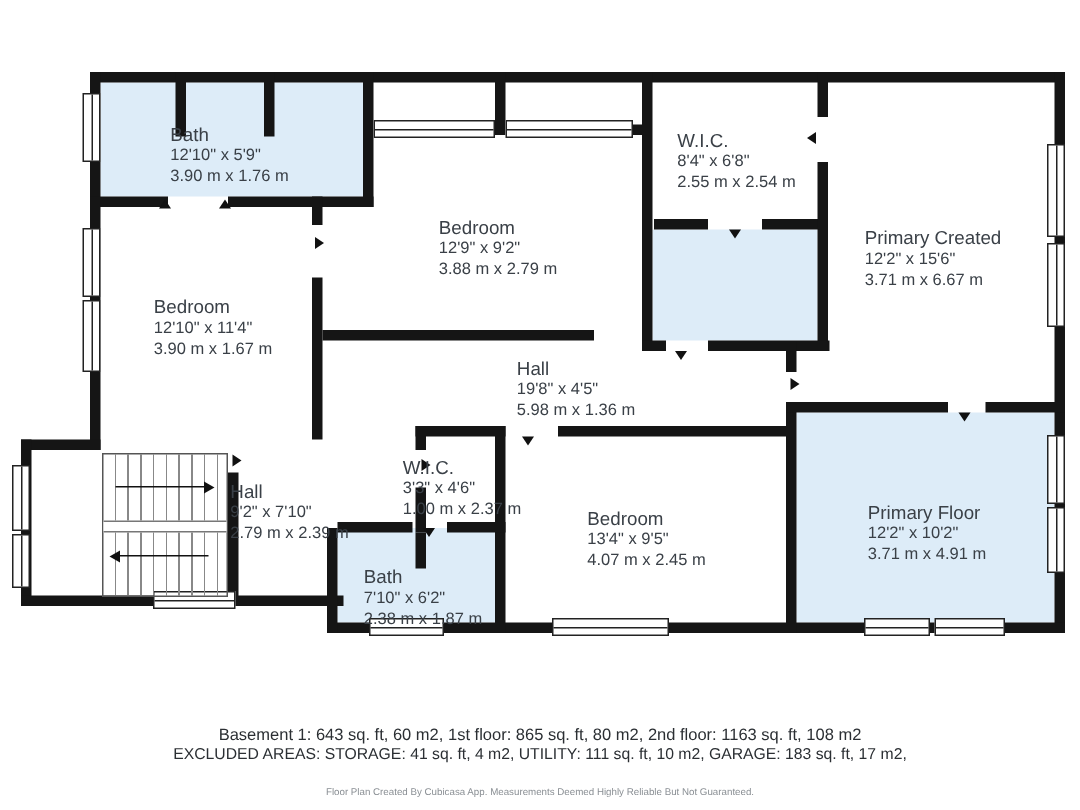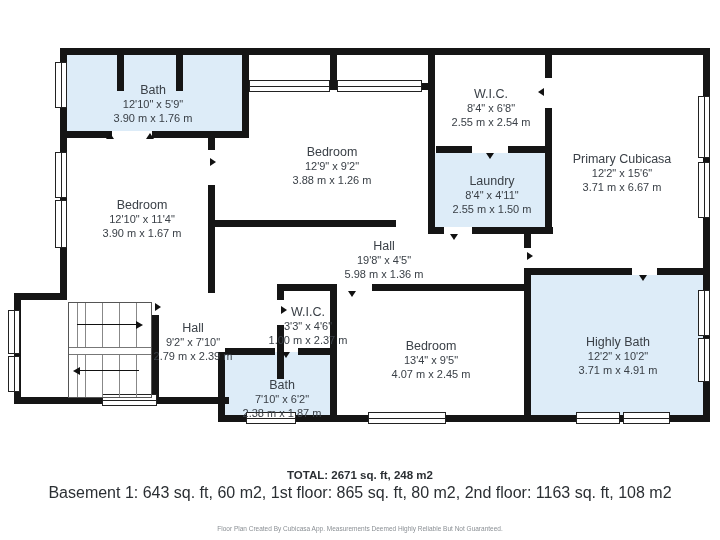--- a/index.html
+++ b/index.html
@@ -7,21 +7,21 @@
          font-family:"Liberation Sans","DejaVu Sans",sans-serif;}
   
   .w{position:absolute;background:#151515;}
   
   .wet{position:absolute;background:#ddecf8;}
   
   .win{position:absolute;background:#fff;border:1px solid #222;box-sizing:border-box;}
   .win.h::after{content:"";position:absolute;left:0;right:0;top:50%;border-top:1px solid #222;}
   .win.v::after{content:"";position:absolute;top:0;bottom:0;left:50%;border-left:1px solid #222;}
   
-  .room-label{position:absolute;transform:translate(-50%,-50%);text-align:center;
+  .room-label{position:absolute;transform:translate(-50%,-50%);
               color:#3a4047;white-space:nowrap;}
   .rn{font-size:12.5px;margin-bottom:1px;}
   .rd{font-size:11px;line-height:1.25;}
   
   .tri{position:absolute;width:0;height:0;}
   .tri.up{border-left:4px solid transparent;border-right:4px solid transparent;border-bottom:6px solid #111;}
   .tri.down{border-left:4px solid transparent;border-right:4px solid transparent;border-top:6px solid #111;}
   .tri.left{border-top:4px solid transparent;border-bottom:4px solid transparent;border-right:6px solid #111;}
   .tri.right{border-top:4px solid transparent;border-bottom:4px solid transparent;border-left:6px solid #111;}
   
@@ -33,21 +33,21 @@
   .sarrow{position:absolute;height:0;border-top:1.5px solid #111;}
   .sarrow.r{left:8px;top:21px;width:60px;}
   .sarrow.r::after{content:"";position:absolute;right:-6px;top:-4.5px;width:0;height:0;
                    border-top:4px solid transparent;border-bottom:4px solid transparent;border-left:7px solid #111;}
   .sarrow.l{left:10px;top:67px;width:60px;}
   .sarrow.l::after{content:"";position:absolute;left:-6px;top:-4.5px;width:0;height:0;
                    border-top:4px solid transparent;border-bottom:4px solid transparent;border-right:7px solid #111;}
   
   .ftxt{position:absolute;left:0;right:0;text-align:center;color:#2b2f33;}
   .total{top:469px;font-size:11.5px;font-weight:bold;z-index:2;}
-  .f1{top:484px;font-size:16px;z-index:2;}
+  .f1{top:484px;font-size:11px;z-index:2;}
   .f2{top:497px;font-size:10.5px;z-index:2;}
   .f3{top:510px;font-size:10.5px;z-index:2;}
   .disc{top:525px;font-size:6.5px;color:#8a8f94;z-index:2;}
   .watermark{position:absolute;left:0;right:0;top:499px;z-index:1;
              font-size:21px;font-weight:bold;letter-spacing:1.5px;color:#c9d0d5;opacity:.55;margin-top:43px;}
 </style>
 </head>
 <body>
 
 <div class="stage">
@@ -139,34 +139,29 @@
     <div class="rd">3.90 m x 1.76 m</div>
   </div>
   <div class="room-label" style="left:142px;top:219px">
     <div class="rn">Bedroom</div>
     <div class="rd">12'10" x 11'4"</div>
     <div class="rd">3.90 m x 1.67 m</div>
   </div>
   <div class="room-label" style="left:332px;top:166px">
     <div class="rn">Bedroom</div>
     <div class="rd">12'9" x 9'2"</div>
-    <div class="rd">3.88 m x 1.26 m</div>
+    <div class="rd">3.88 m x 2.79 m</div>
   </div>
   <div class="room-label" style="left:491px;top:108px">
     <div class="rn">W.I.C.</div>
     <div class="rd">8'4" x 6'8"</div>
     <div class="rd">2.55 m x 2.54 m</div>
   </div>
-  <div class="room-label" style="left:492px;top:195px">
-    <div class="rn">Laundry</div>
-    <div class="rd">8'4" x 4'11"</div>
-    <div class="rd">2.55 m x 1.50 m</div>
-  </div>
   <div class="room-label" style="left:622px;top:173px">
-    <div class="rn">Primary Cubicasa</div>
+    <div class="rn">Primary Created</div>
     <div class="rd">12'2" x 15'6"</div>
     <div class="rd">3.71 m x 6.67 m</div>
   </div>
   <div class="room-label" style="left:384px;top:260px">
     <div class="rn">Hall</div>
     <div class="rd">19'8" x 4'5"</div>
     <div class="rd">5.98 m x 1.36 m</div>
   </div>
   <div class="room-label" style="left:193px;top:342px">
     <div class="rn">Hall</div>
@@ -182,23 +177,23 @@
     <div class="rn">Bath</div>
     <div class="rd">7'10" x 6'2"</div>
     <div class="rd">2.38 m x 1.87 m</div>
   </div>
   <div class="room-label" style="left:431px;top:360px">
     <div class="rn">Bedroom</div>
     <div class="rd">13'4" x 9'5"</div>
     <div class="rd">4.07 m x 2.45 m</div>
   </div>
   <div class="room-label" style="left:618px;top:356px">
-    <div class="rn">Highly Bath</div>
+    <div class="rn">Primary Floor</div>
     <div class="rd">12'2" x 10'2"</div>
     <div class="rd">3.71 m x 4.91 m</div>
   </div>
 
   <div class="watermark">KELLER WILLIAMS EDGE REALTY, Brokerage</div>
-  <div class="ftxt total">TOTAL: 2671 sq. ft, 248 m2</div>
   <div class="ftxt f1">Basement 1: 643 sq. ft, 60 m2, 1st floor: 865 sq. ft, 80 m2, 2nd floor: 1163 sq. ft, 108 m2</div>
+  <div class="ftxt f2">EXCLUDED AREAS: STORAGE: 41 sq. ft, 4 m2, UTILITY: 111 sq. ft, 10 m2, GARAGE: 183 sq. ft, 17 m2,</div>
   <div class="ftxt disc">Floor Plan Created By Cubicasa App. Measurements Deemed Highly Reliable But Not Guaranteed.</div>
 
 </div>
 
 </body></html>

